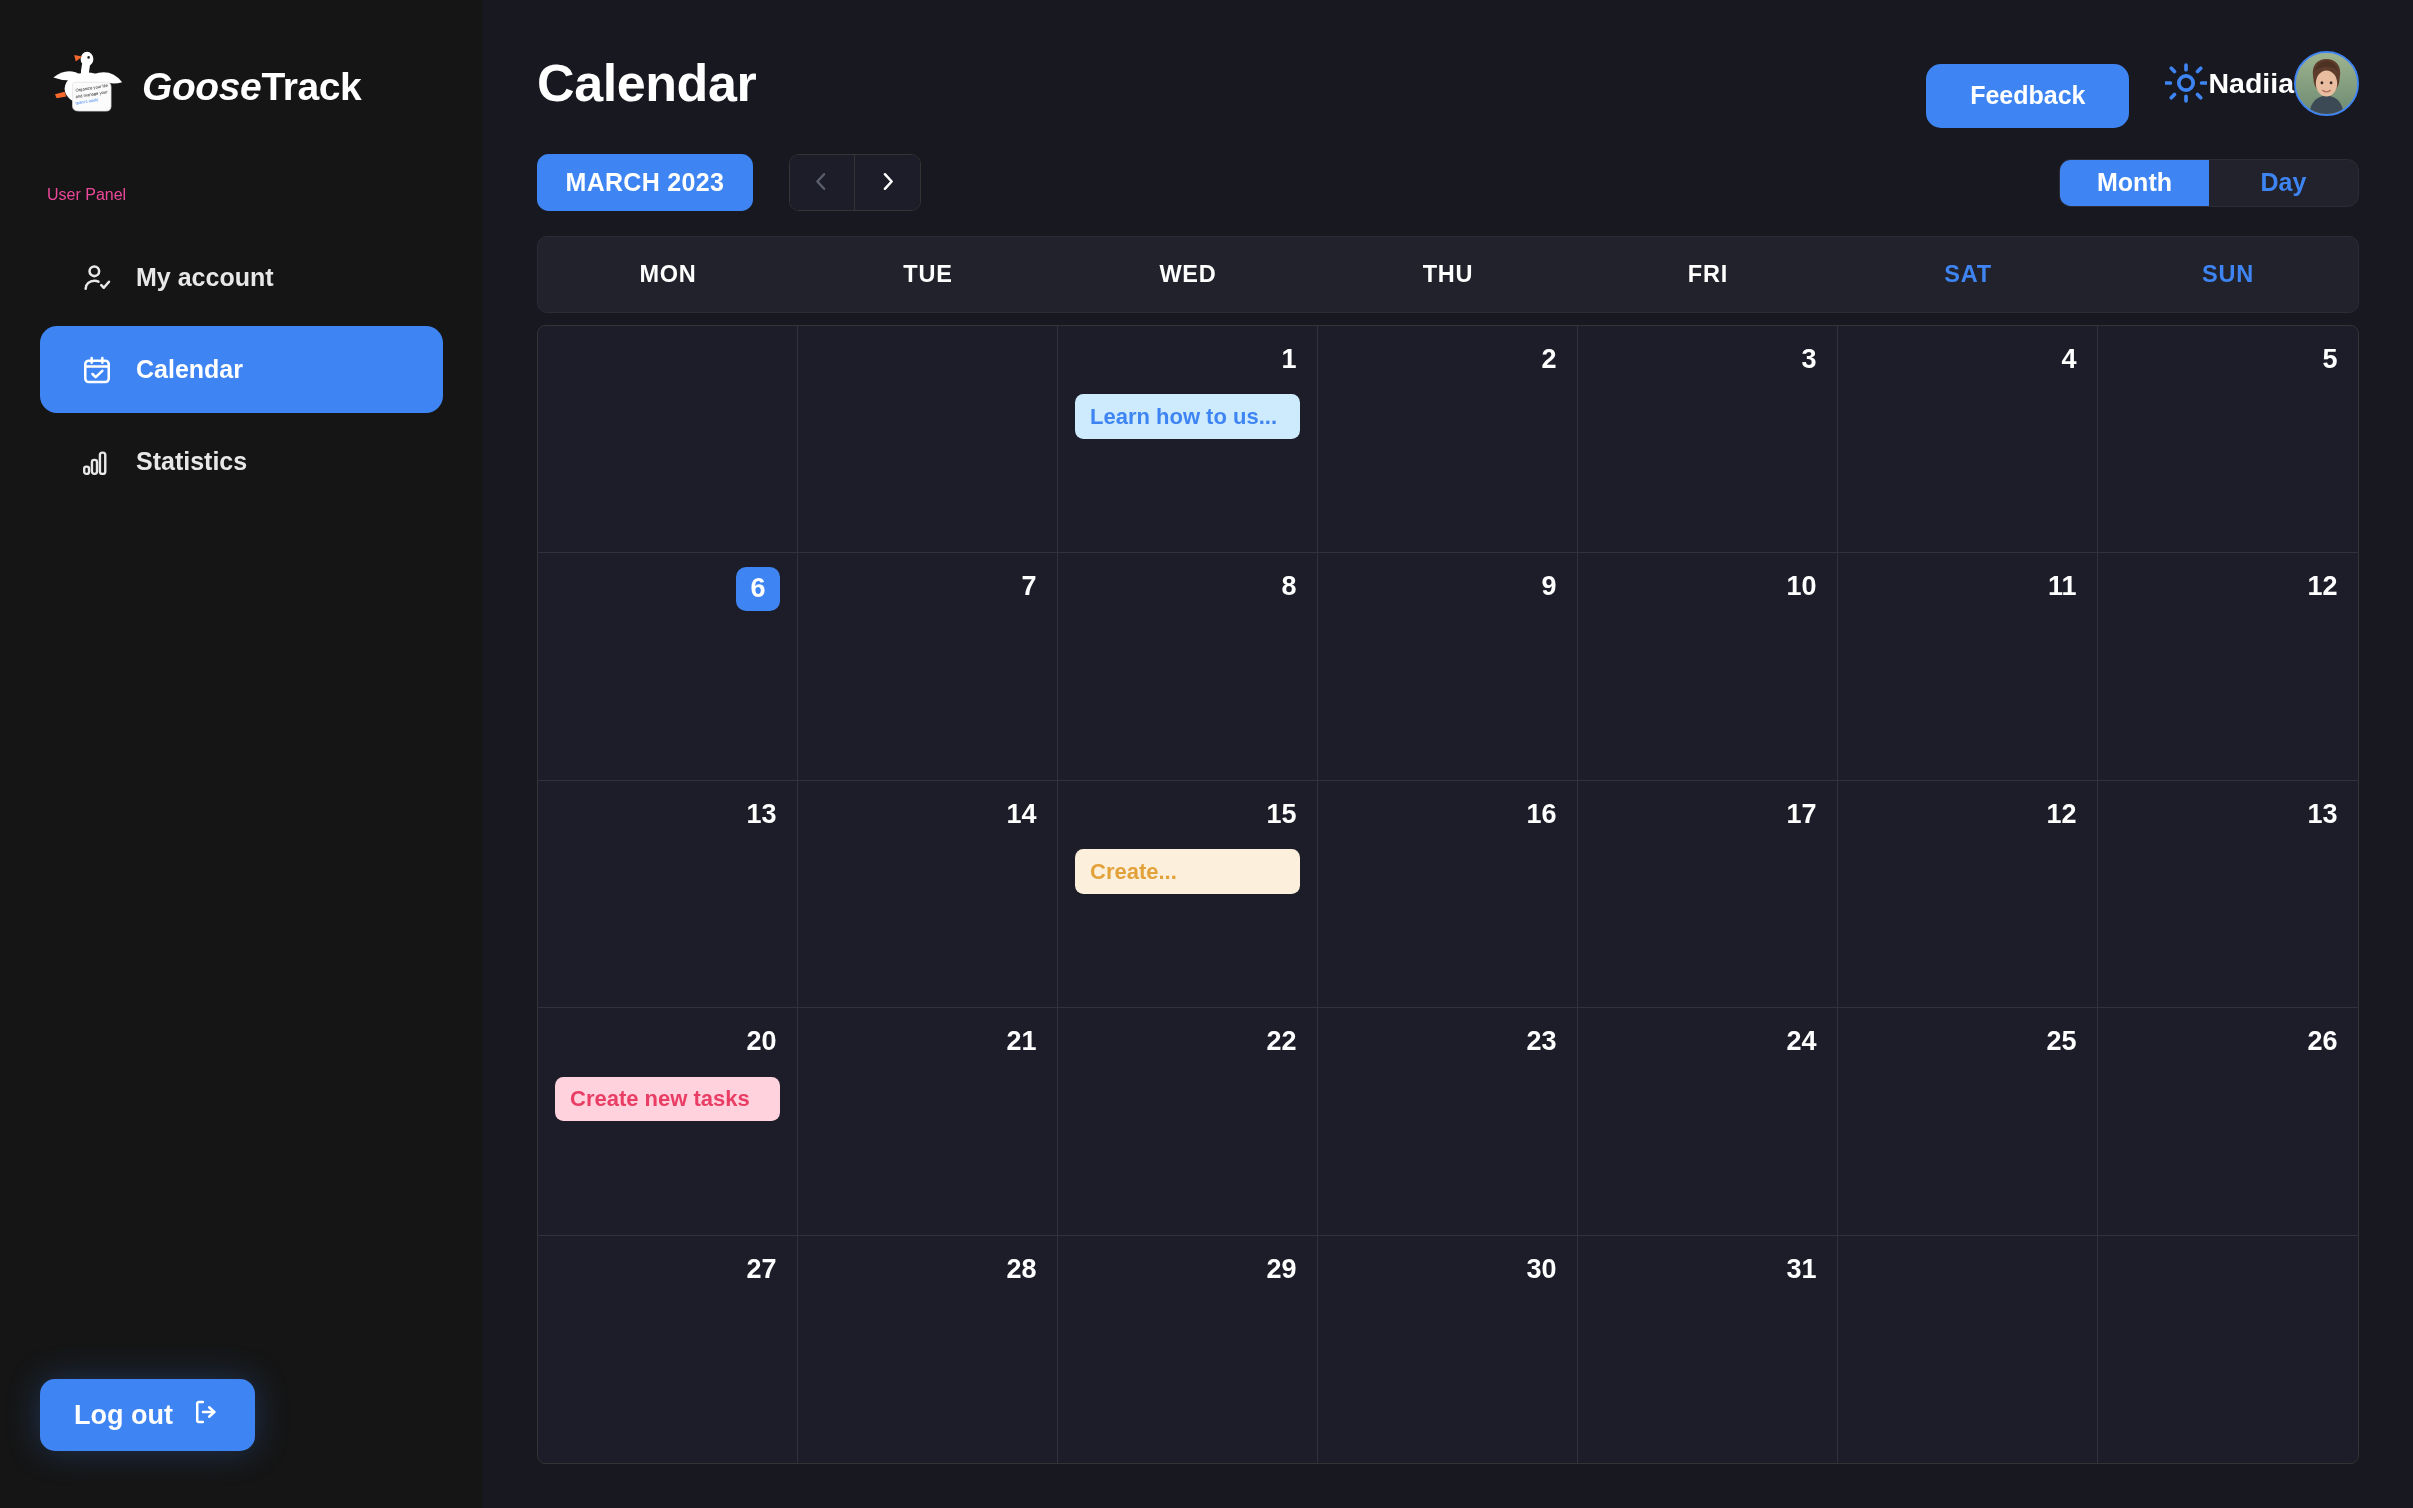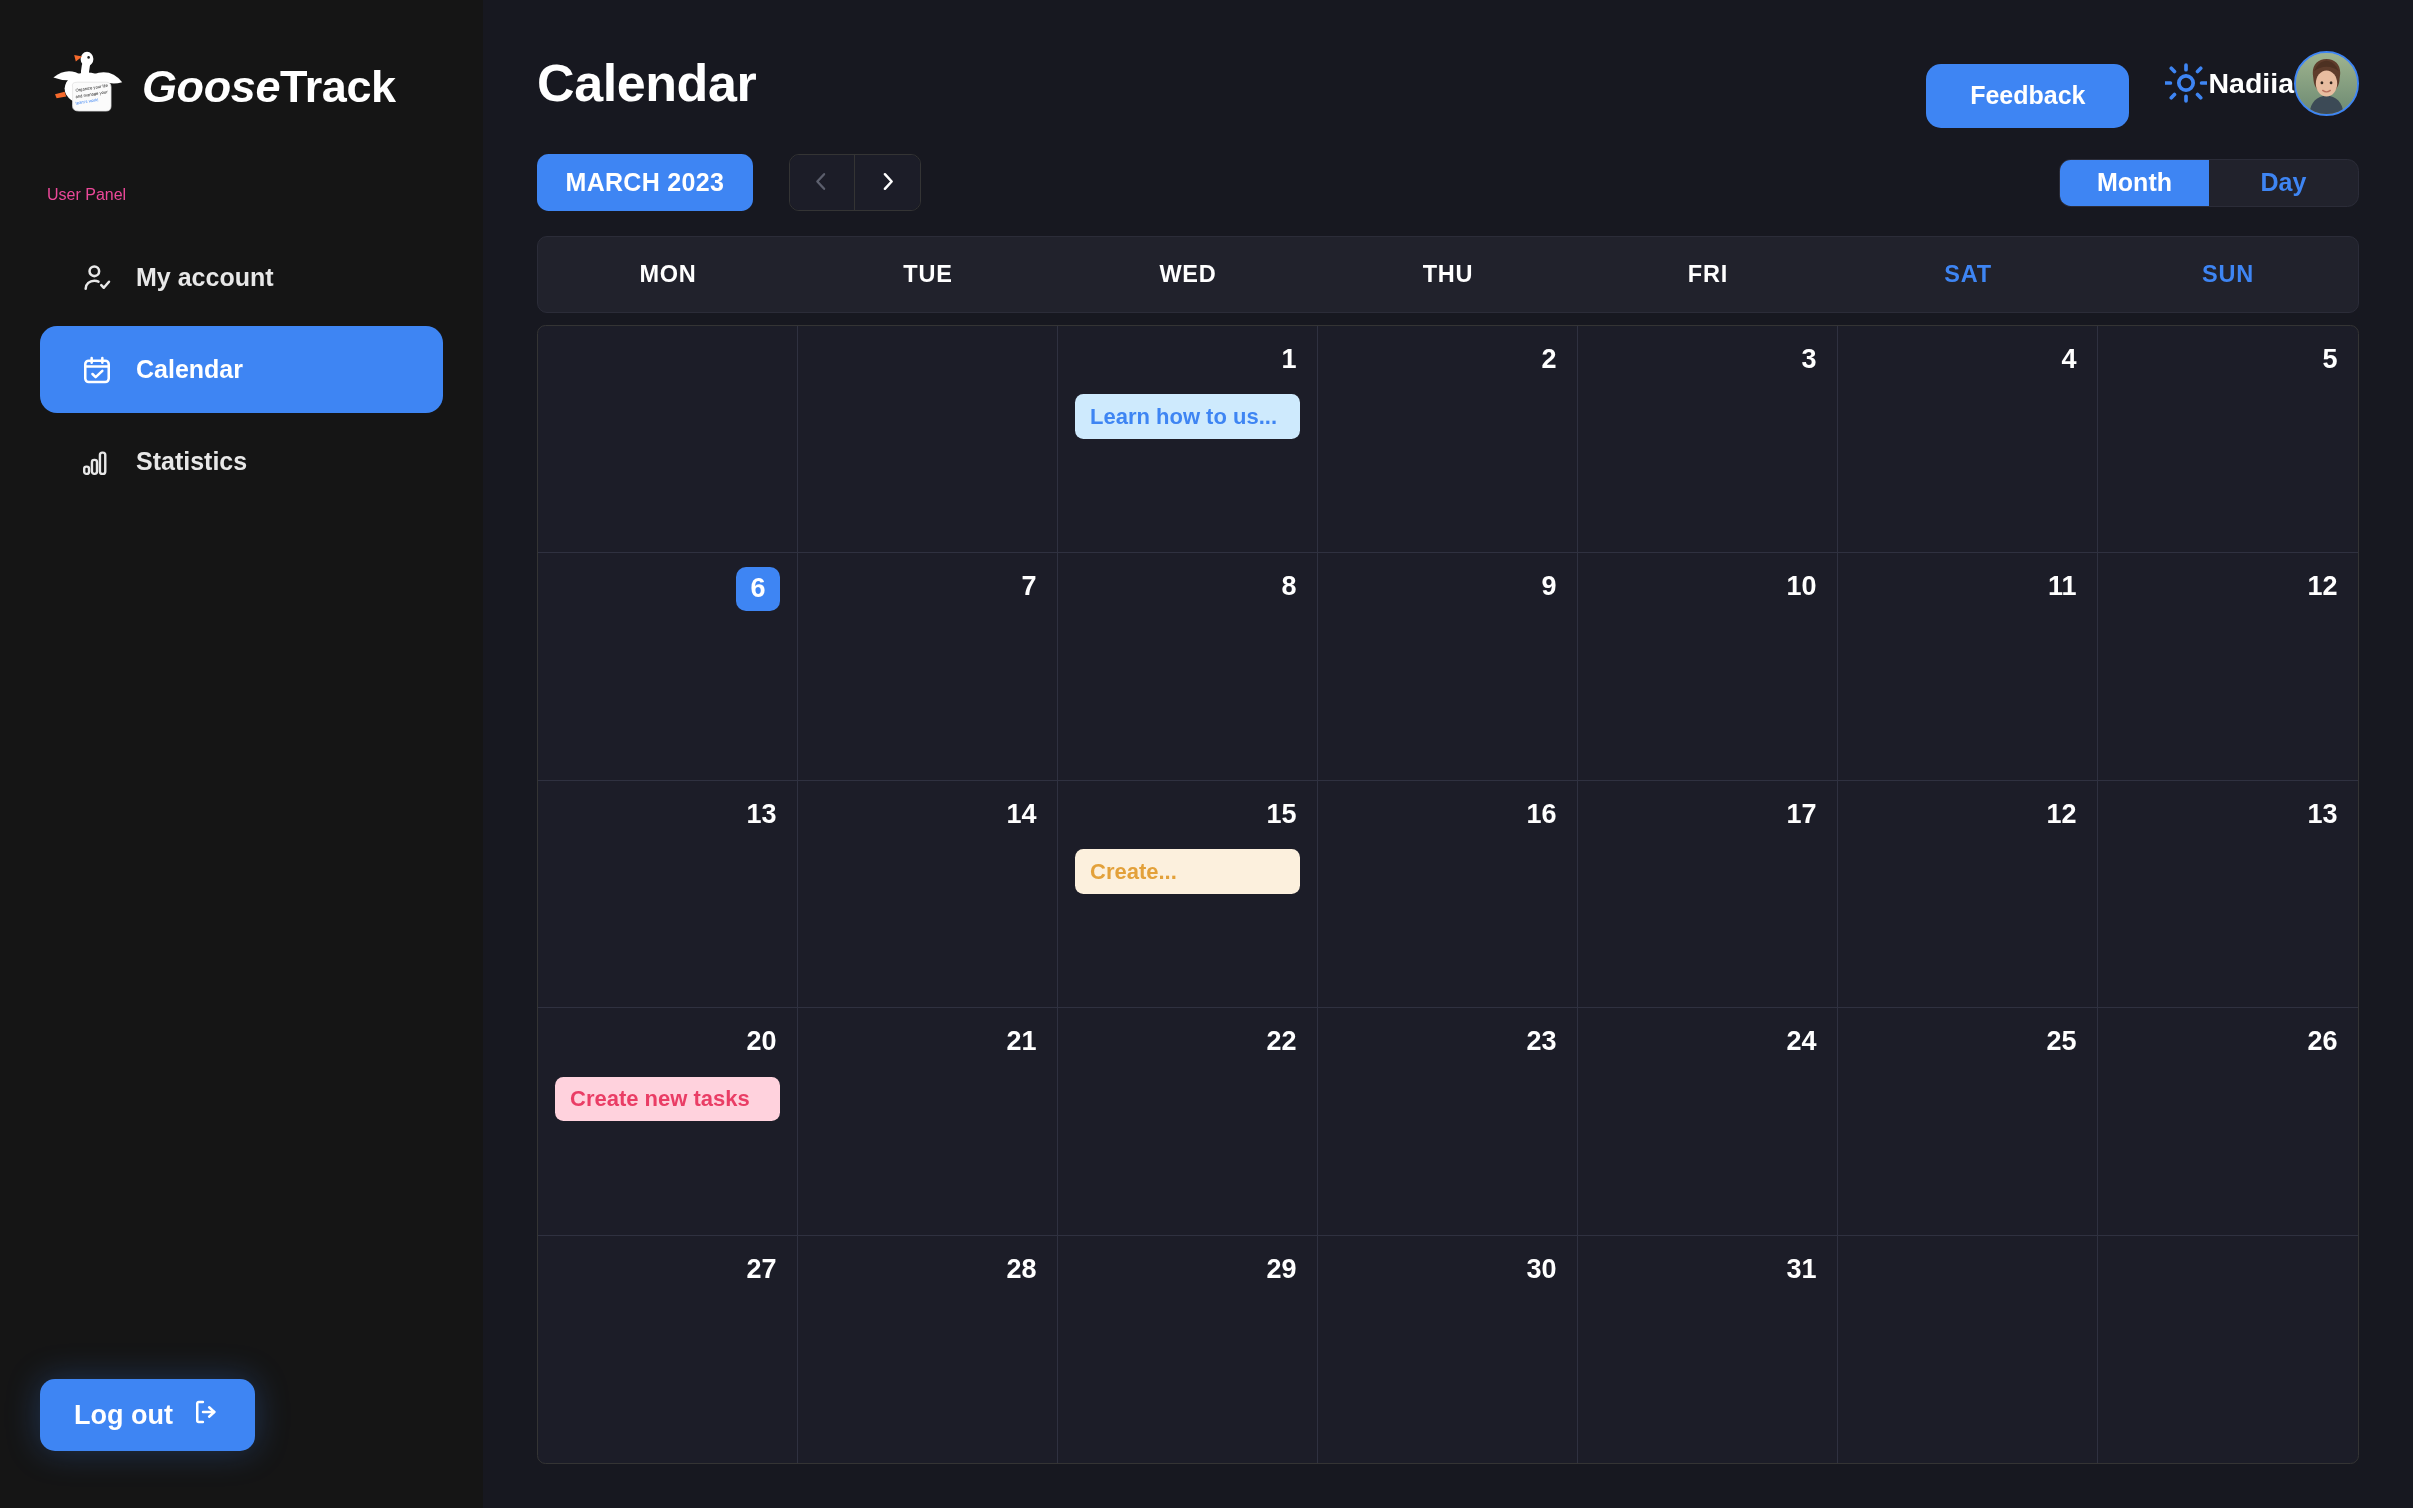--- a/index.html
+++ b/index.html
@@ -13,21 +13,21 @@
 
   
   .sidebar {
     width: 483px; height: 1508px;
     background: #151515;
     position: relative;
     flex-shrink: 0;
   }
   .brand { display: flex; align-items: center; gap: 15px; padding: 47px 0 0 47px; }
   .goose { width: 80px; height: 80px; position: relative; flex-shrink: 0; }
-  .brand-name { font-size: 45px; font-weight: 700; color: #fff; letter-spacing: -0.4px; }
+  .brand-name { font-size: 39px; font-weight: 700; color: #fff; letter-spacing: -0.4px; }
   .brand-name .i { font-style: italic; font-weight: 700; }
   .user-panel-label {
     margin: 59px 0 0 47px;
     font-size: 16px; color: #ec4899; font-weight: 400;
   }
   .nav { margin-top: 30px; padding: 0 40px; display: flex; flex-direction: column; gap: 5px; }
   .nav-item {
     display: flex; align-items: center; gap: 20px;
     height: 87px; padding: 0 37px;
     border-radius: 17px;

